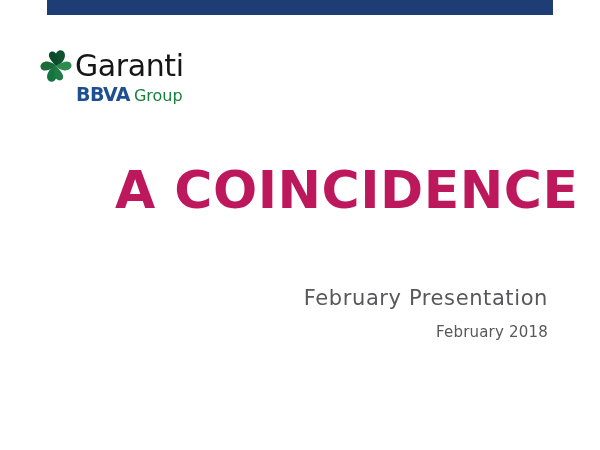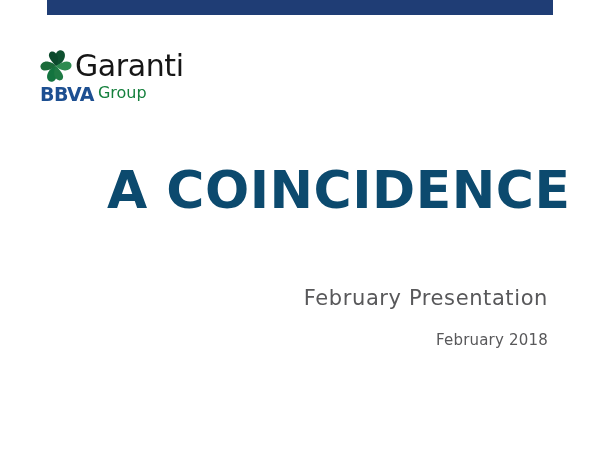--- a/index.html
+++ b/index.html
@@ -56,23 +56,24 @@
     font-size: 30px;
     font-weight: 400;
     color: #161616;
     letter-spacing: -0.4px;
     line-height: 1;
     margin-left: 3px;
     white-space: nowrap;
   }
 
   .logo-row-bottom {
+    margin-left: 36px;
     margin-top: -1px;
     display: flex;
-    align-items: flex-start;
+    align-items: flex-end;
     white-space: nowrap;
   }
 
   .bbva-word {
     font-family: "DejaVu Sans", sans-serif;
     font-size: 19px;
     font-weight: 700;
     color: #1d4f91;
     letter-spacing: -0.6px;
     line-height: 1;
@@ -103,23 +104,23 @@
     white-space: nowrap;
   }
 
   .headline-line-1 {
     font-size: 52px;
     color: #0c6b42;
   }
 
   .headline-line-2 {
     font-size: 52px;
-    color: #0c4a6e;
+    color: #be185d;
     margin-top: 12px;
-    margin-left: 4px;
+    margin-left: 12px;
   }
 
   
   .subtitle-block {
     position: absolute;
     right: 52px;
     top: 286px;
     text-align: right;
   }
 
@@ -133,21 +134,21 @@
     white-space: nowrap;
   }
 
   .subtitle-date {
     font-family: "DejaVu Sans", sans-serif;
     font-size: 15px;
     font-weight: 400;
     color: #58585a;
     letter-spacing: 0.2px;
     line-height: 1.15;
-    margin-top: 22px;
+    margin-top: 14px;
     white-space: nowrap;
   }
 </style>
 </head>
 <body>
 
 <div class="slide">
 
   <div class="top-bar"></div>
 

